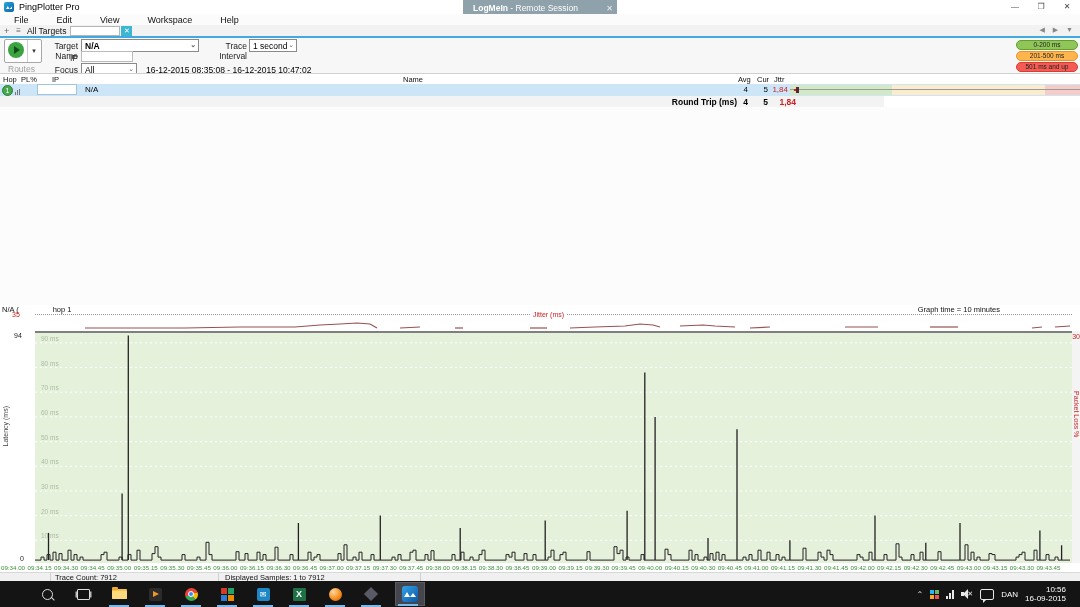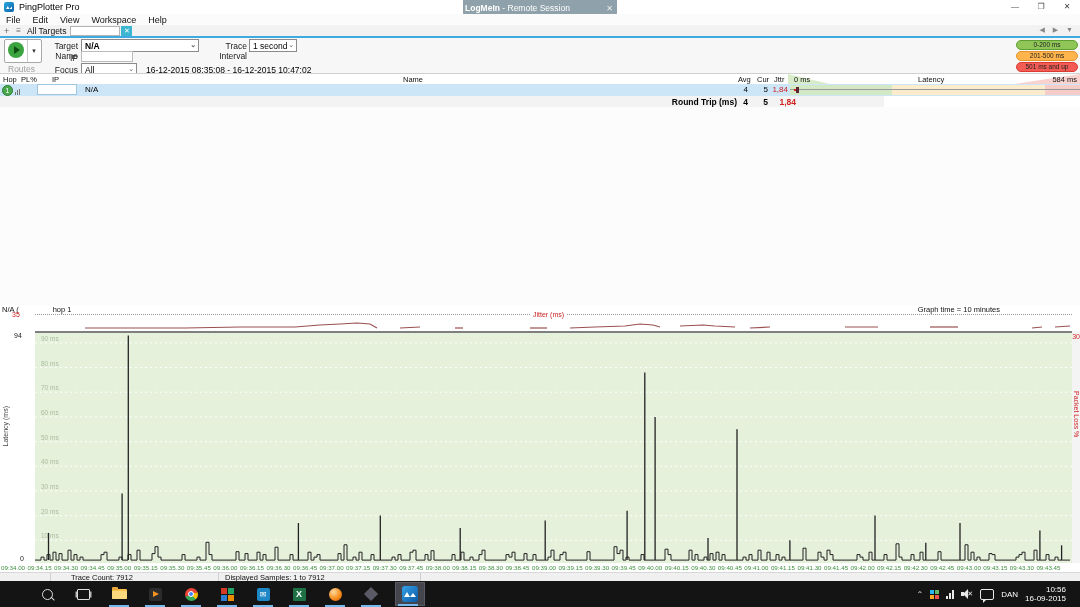--- a/index.html
+++ b/index.html
@@ -5,26 +5,26 @@
   html,body{margin:0;padding:0;}
   body{width:1080px;height:607px;overflow:hidden;font-family:"Liberation Sans",sans-serif;background:#fff;position:relative;-webkit-font-smoothing:antialiased;}
   .abs{position:absolute;}
   
   #titlebar{position:absolute;top:0;left:0;width:1080px;height:14px;background:#ffffff;border-bottom:1px solid #e8e8e8;font-size:9px;color:#000;}
   #app-icon{position:absolute;left:4px;top:2px;width:10px;height:10px;border-radius:2px;background:linear-gradient(135deg,#29a8e0,#0d62a8);}
   #app-icon:after{content:"";position:absolute;left:2px;top:4px;width:6px;height:3px;background:#fff;clip-path:polygon(0 100%,30% 0,60% 100%,100% 20%,100% 100%);}
   #title-text{position:absolute;left:19px;top:2px;}
   #win-controls{position:absolute;right:0;top:0;height:14px;display:flex;}
   .win-btn{width:26px;height:14px;text-align:center;font-size:8px;line-height:14px;color:#444;}
-  #logmein-banner{position:absolute;left:463px;top:0;width:154px;height:17px;background:#8fa1ab;border-radius:0 0 4px 4px;color:#fff;font-size:8.5px;line-height:16px;padding:0 2px;box-sizing:border-box;}
+  #logmein-banner{position:absolute;left:463px;top:0;width:154px;height:17px;background:#8fa1ab;border-radius:0 0 4px 4px;color:#fff;font-size:8.5px;line-height:16px;padding:0 10px;box-sizing:border-box;}
   #logmein-banner b{font-weight:bold;}
   #logmein-close{position:absolute;right:4px;top:1px;font-size:8px;color:#eee;}
   
   #menubar{position:absolute;top:14px;left:0;width:1080px;height:11px;background:#fbfbfb;display:flex;align-items:center;font-size:9px;}
-  .menu-item{padding:0 6px;color:#111;}
+  .menu-item{padding:0 14px;color:#111;}
   
   #tabbar{position:absolute;top:25px;left:0;width:1080px;height:11px;background:#f2f2f2;border-bottom:2px solid #3fa9e0;font-size:8.5px;display:flex;align-items:center;}
   #tab-plus{color:#666;padding:0 4px;font-size:9px;}
   #tab-burger{color:#666;padding:0 3px;font-size:8px;letter-spacing:-1px;}
   #tab-label{padding:0 4px;color:#111;}
   #tab-input{width:48px;height:8px;background:#fff;border:1px solid #b5b5b5;}
   #tab-close{width:11px;height:10px;background:#3db6d1;color:#fff;font-size:7px;line-height:10px;text-align:center;margin-left:1px;}
   #tab-arrows{position:absolute;right:4px;top:1px;color:#888;font-size:7px;letter-spacing:3px;}
   
   #toolbar{position:absolute;top:38px;left:0;width:1080px;height:35px;background:#f7f7f7;font-size:8.5px;}
@@ -74,21 +74,21 @@
   #plot svg{position:absolute;left:0;top:0;}
   #y-max{position:absolute;left:14px;top:1px;font-size:7px;color:#222;}
   #y-min{position:absolute;left:20px;top:224px;font-size:7px;color:#222;}
   #ylabel{position:absolute;left:2px;top:75px;writing-mode:vertical-rl;transform:rotate(180deg);font-size:7px;color:#444;}
   #right-gutter{position:absolute;right:0;top:0;width:8px;height:232px;background:#f4f4f4;}
   #pl-max{position:absolute;right:0px;top:2px;color:#c22;font-size:7px;}
   #pl-label{position:absolute;right:0px;top:60px;writing-mode:vertical-rl;color:#c22;font-size:7px;}
   #timeaxis{position:absolute;top:563px;left:0;width:1080px;height:9px;background:#fff;overflow:hidden;}
   .tlabel{position:absolute;top:1px;transform:translateX(-50%);font-size:6.2px;color:#3d8e3d;white-space:nowrap;}
   #statusbar{position:absolute;top:572px;left:0;width:1080px;height:9px;background:#f0f0f0;border-top:1px solid #d8d8d8;font-size:7.5px;color:#111;}
-  #status-trace{position:absolute;left:55px;top:0;margin-left:16px;}
+  #status-trace{position:absolute;left:55px;top:0;}
   #status-disp{position:absolute;left:225px;top:0;}
   .status-sep{position:absolute;top:0;height:9px;border-left:1px solid #cfcfcf;}
   
   #taskbar{position:absolute;top:581px;left:0;width:1080px;height:26px;background:#141414;display:flex;align-items:center;}
   .tb-icon{width:24px;height:24px;margin:0 6px;position:relative;display:flex;align-items:center;justify-content:center;}
   .tb-icon.app{margin:0 6px;}
   .running:after{content:"";position:absolute;left:2px;bottom:-1px;width:20px;height:2px;background:#76b9ed;}
   #tb-start{display:grid;grid-template-columns:5px 5px;grid-template-rows:5px 5px;gap:1px;width:11px;height:11px;margin:0 10px 0 8px;}
   #tb-start i{background:#e8e8e8;}
   .ico-search{width:9px;height:9px;border:1.4px solid #ddd;border-radius:50%;position:relative;}
@@ -193,27 +193,20 @@
 </div>
 
 <div id="tbl-header">
   <span class="th" style="left:3px;">Hop</span>
   <span class="th" style="left:21px;">PL%</span>
   <span class="th" style="left:52px;">IP</span>
   <span class="th" style="left:403px;">Name</span>
   <span class="th" style="left:738px;">Avg</span>
   <span class="th" style="left:757px;">Cur</span>
   <span class="th" style="left:774px;">Jttr</span>
-  <div id="lat-header">
-    <span id="wedge-green"></span>
-    <span id="wedge-pink"></span>
-    <span class="th" style="left:6px;">0 ms</span>
-    <span class="th" style="left:130px;">Latency</span>
-    <span class="th" style="right:3px;">584 ms</span>
-  </div>
 </div>
 
 <div id="hop-row">
   <span id="hop-badge">1</span>
   <span id="hop-bars">
       <i style="height:3px"></i>
       <i style="height:5px"></i>
       <i style="height:6px"></i>
     </span>
   <span id="ip-cell"></span>

